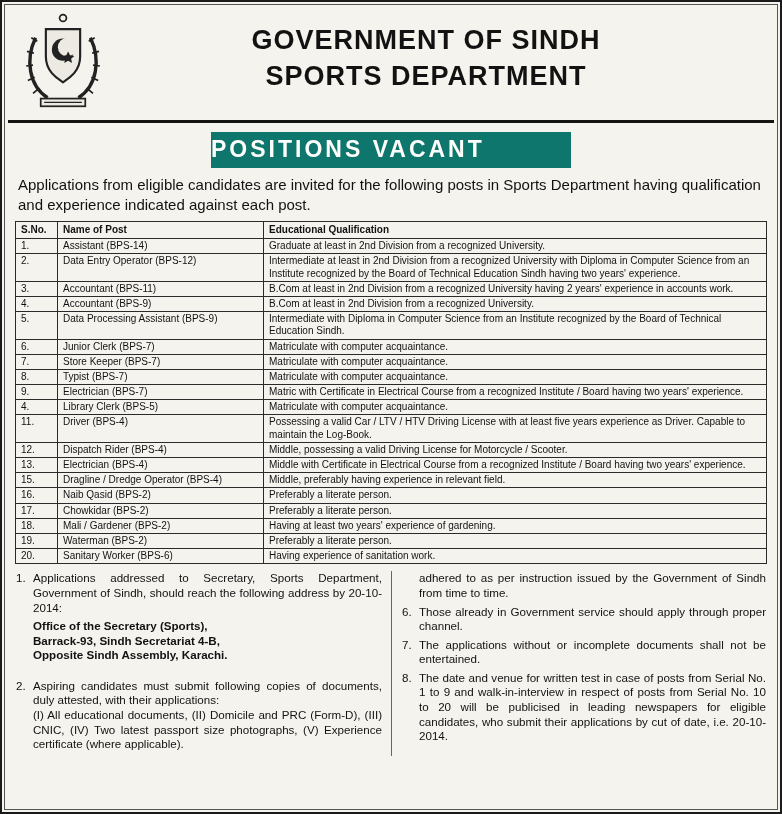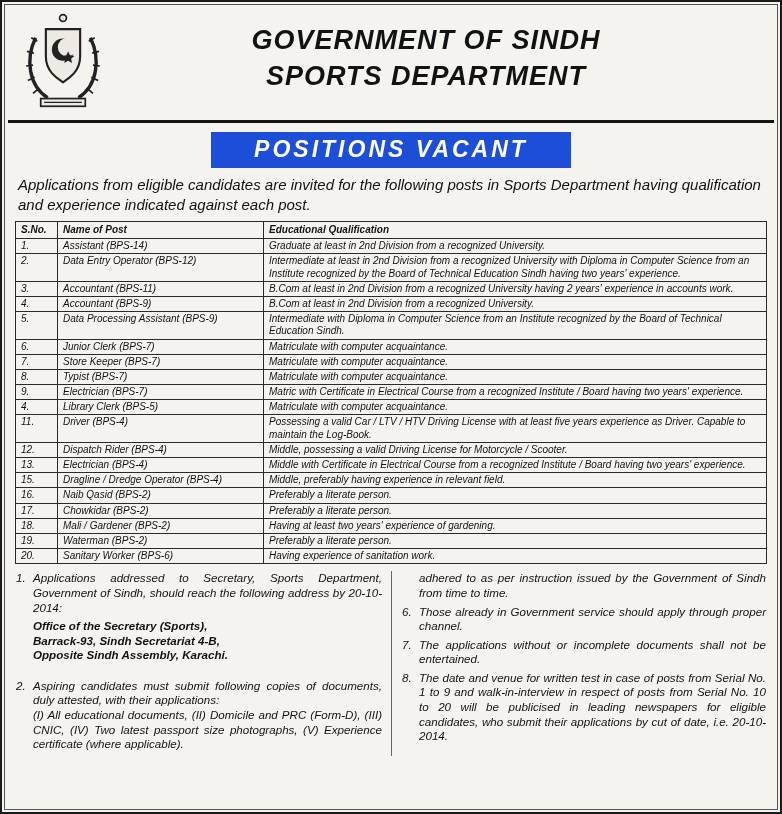--- a/index.html
+++ b/index.html
@@ -1,33 +1,33 @@
 <!DOCTYPE html>
 <html><head>
 <meta charset="utf-8">
 <style>
   html,body { margin:0; padding:0; background:#d9d8d4; }
   .page {
     width:782px; height:814px; box-sizing:border-box;
     background:#f4f3ee; color:#121212;
     border:2px solid #1a1a1a; outline:1px solid #555; outline-offset:-5px;
     font-family:"Liberation Sans", sans-serif;
-    overflow:hidden; position:relative;font-style:italic;
+    overflow:hidden; position:relative;
   }
   .inner { padding:4px 6px 0 6px; }
 
   
   .header { position:relative; border-bottom:3px solid #141414; padding:8px 10px 10px; min-height:96px; }
   .logo { position:absolute; left:12px; top:6px; width:86px; height:96px; }
   .titles { text-align:center; padding:8px 0 0 70px; }
   .title-line { font-weight:bold; font-size:27px; letter-spacing:1px; line-height:1.35; }
 
   
-  .banner { width:360px; margin:9px auto 4px; background:#1d4ed8; color:#fdfdfb;
-    text-align:center; font-weight:bold; font-size:23px; letter-spacing:3px; padding:4px 0 5px; }
+  .banner { width:360px; margin:9px auto 4px; background:#0f766e; color:#fdfdfb;
+    text-align:left; font-weight:bold; font-size:23px; letter-spacing:3px; padding:4px 0 5px; }
 
   .intro { font-size:15px; line-height:1.3; padding:3px 10px 7px; }
 
   
   table.qual { width:calc(100% - 14px); margin:0 7px; border-collapse:collapse; font-size:10px; }
   table.qual th, table.qual td { border:1.5px solid #2a2a2a; padding:1px 5px; vertical-align:top; line-height:1.22; }
   table.qual th { font-weight:bold; padding:2px 5px; }
   .th-sno { text-align:left; }
   .th-post { text-align:left; }
   .th-qual { text-align:left; }

